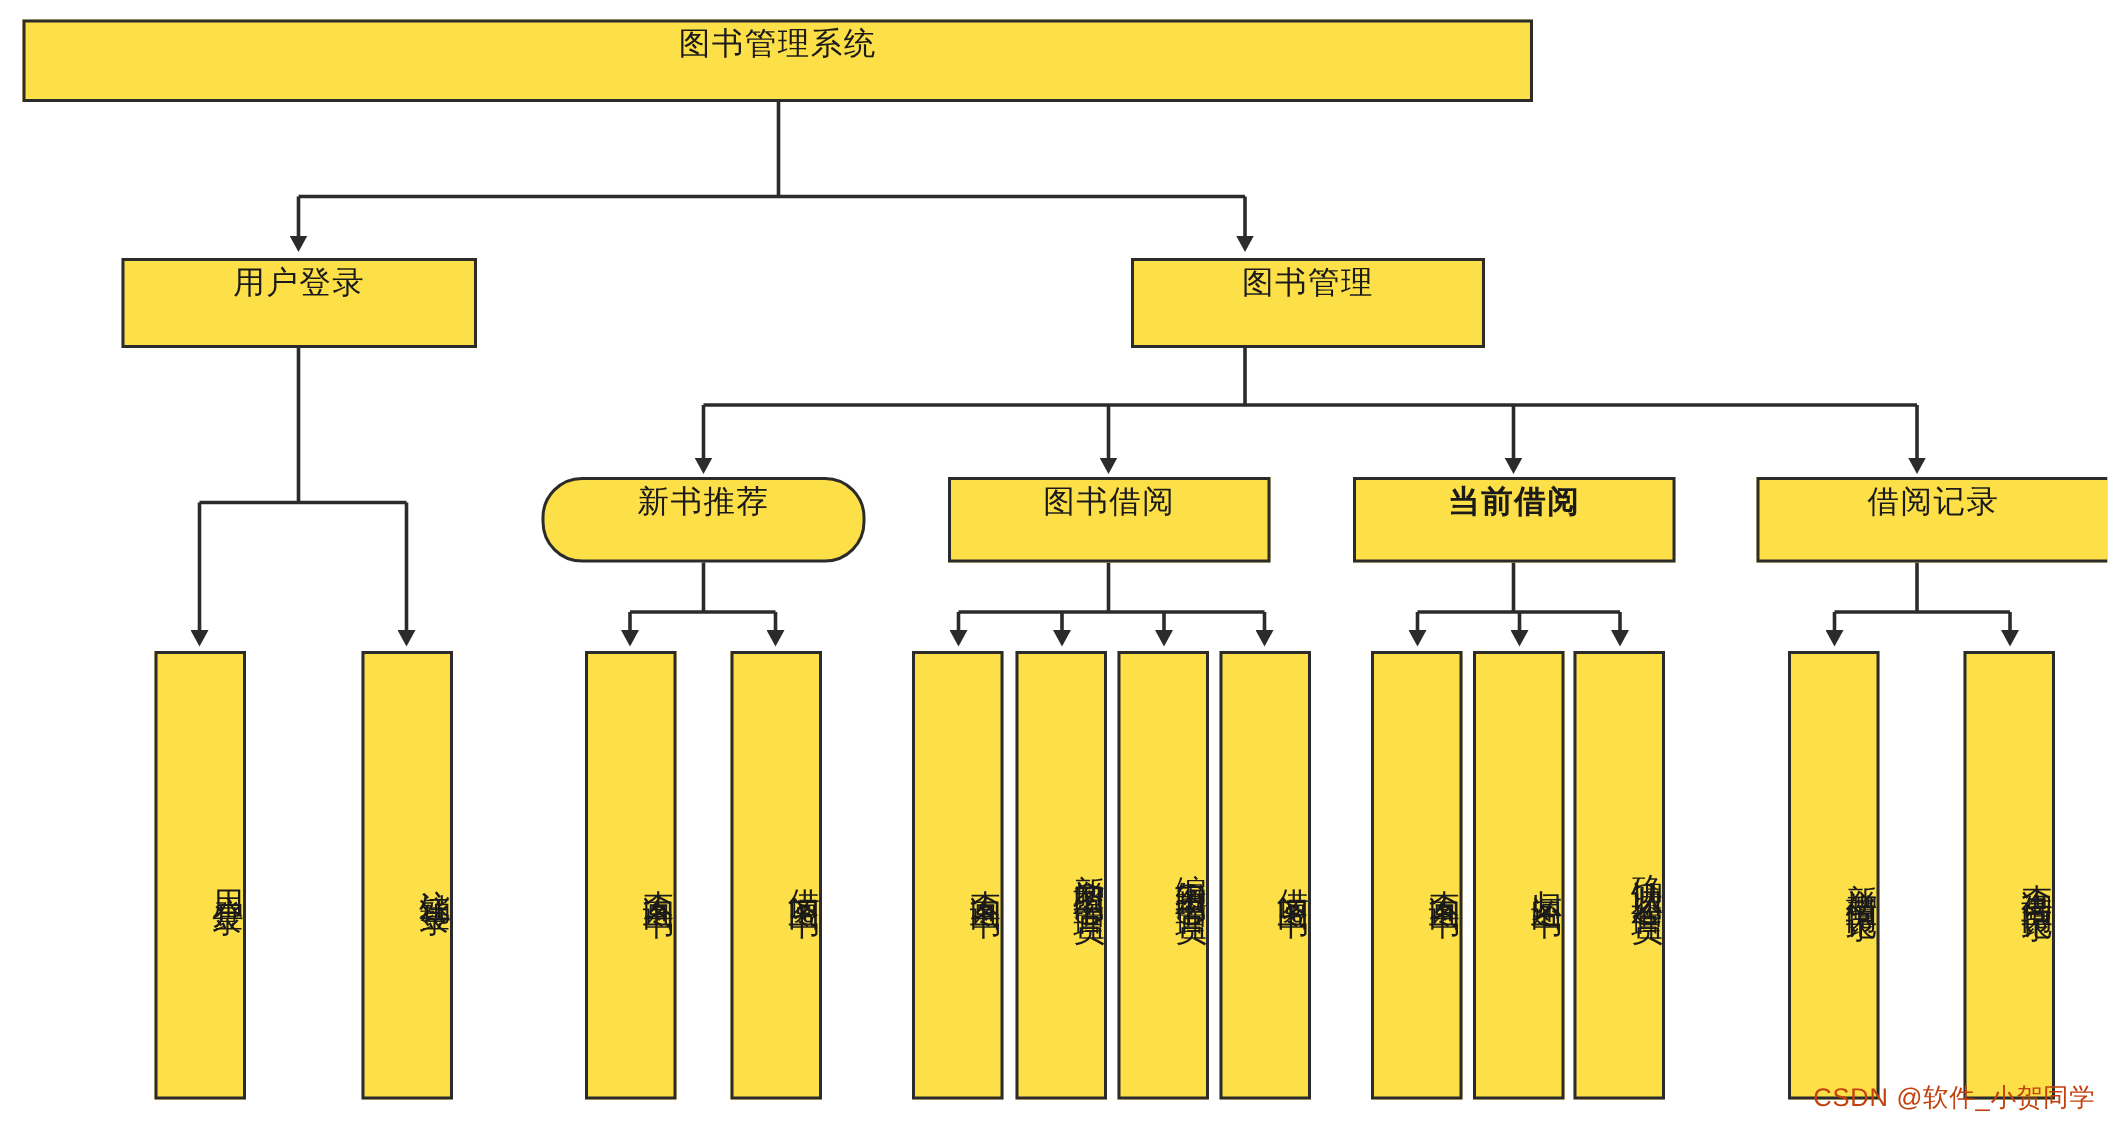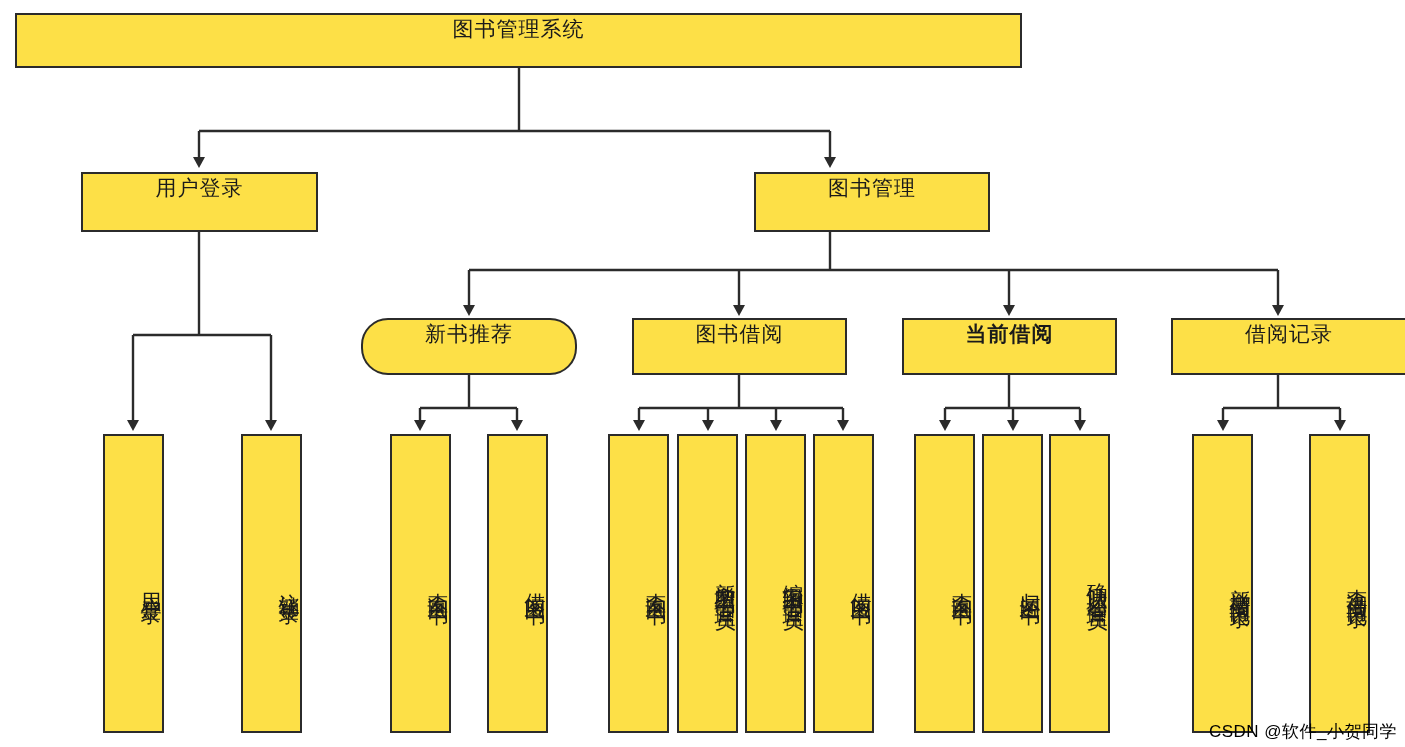--- a/index.html
+++ b/index.html
@@ -59,21 +59,21 @@
     fill: none;
   }
   .arrowhead {
     fill: #2b2b2b;
   }
   .watermark {
     position: absolute;
     right: 8px;
     bottom: 4px;
     font-size: 17px;
-    color: #000000;
+    color: #c2410c;
     white-space: nowrap;
     letter-spacing: 0.5px;
   }
 </style>
 </head>
 <body>
 
 <div id="canvas">
 
   <svg class="links" viewBox="0 0 1405 747">

